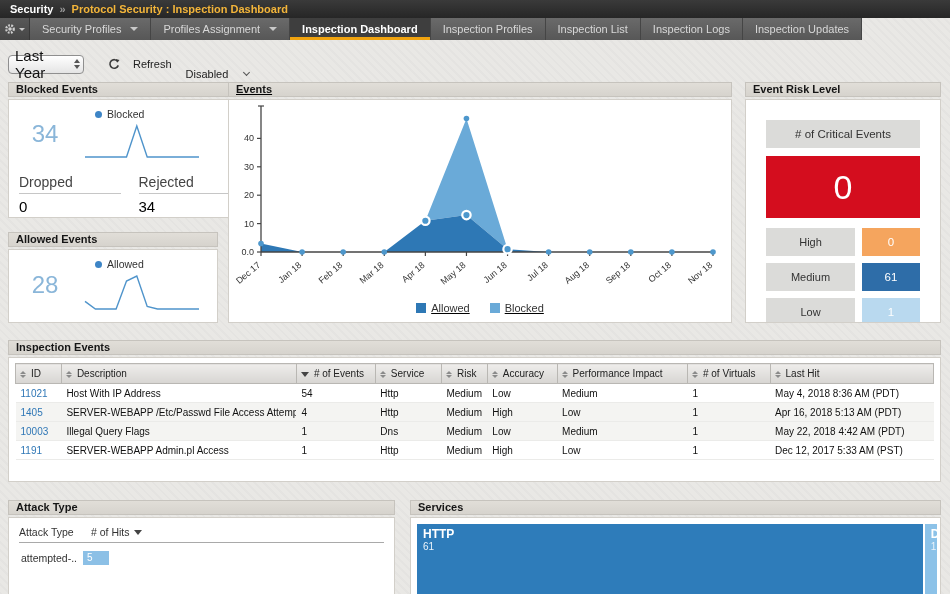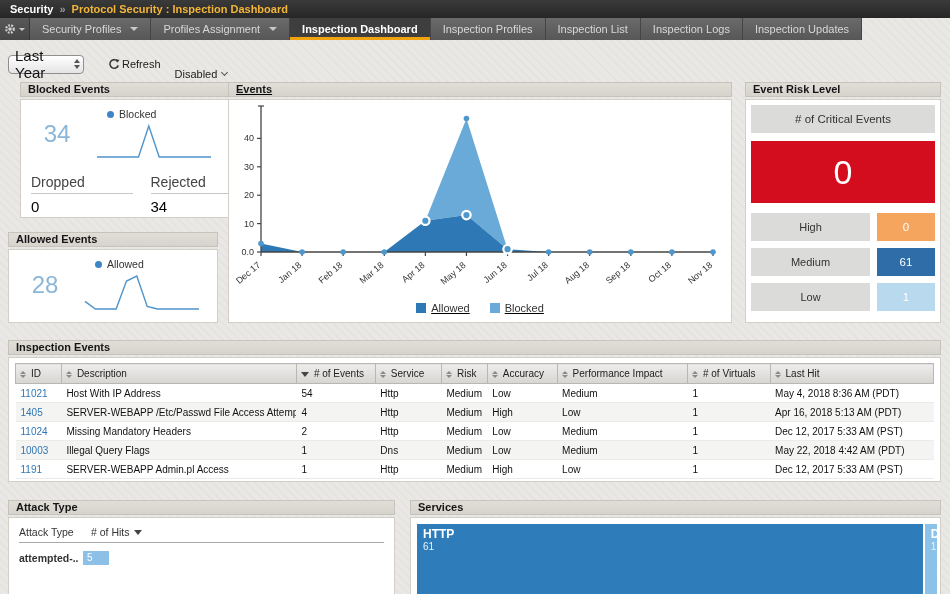--- a/index.html
+++ b/index.html
@@ -30,21 +30,21 @@
   
   .filterbar { position:absolute; top:40px; left:0; right:0; height:40px; display:flex; align-items:center; padding:8px 0 0 8px; }
   .select-box { width:76px; height:19px; border:1px solid #8f8f8f; border-radius:4px;
     background:linear-gradient(#ffffff,#e4e4e4); display:flex; align-items:center; font-size:15px;
     padding:0 3px 0 6px; color:#111; cursor:pointer; }
   .select-box .lbl { flex:1; }
   .stepper { display:flex; flex-direction:column; gap:2px; align-items:center; }
   .stepper i { width:0; height:0; border-left:3px solid transparent; border-right:3px solid transparent; }
   .stepper .up { border-bottom:4px solid #555; }
   .stepper .dn { border-top:4px solid #555; }
-  .toolbtn { display:flex; align-items:center; gap:2px; font-size:11px; color:#222; cursor:pointer; }
+  .toolbtn { display:flex; align-items:center; gap:13px; font-size:11px; color:#222; cursor:pointer; }
   .refresh { margin-left:24px; }
   .disabled-dd { margin-left:14px;margin-top:20px; }
   .chev { width:5px; height:5px; border-right:1.5px solid #555; border-bottom:1.5px solid #555;
     transform:rotate(45deg); margin:-3px 0 0 3px; display:inline-block; }
   
   .panel { position:absolute; }
   .panel-header { height:15px; background:linear-gradient(#e1ded8,#d6d3cd); border:1px solid #c6c3bd;
     font-size:11px; font-weight:bold; color:#151515; line-height:13px; padding:0 7px; }
   .panel-body { background:#fff; border:1px solid #d2cfc9; margin-top:2px; overflow:hidden; }
   
@@ -55,21 +55,21 @@
   .legend-dot-row { font-size:10.5px; color:#333; display:flex; align-items:center; gap:5px; margin:4px 0 0 14px; }
   .dot { width:7px; height:7px; border-radius:50%; background:#3d85c6; display:inline-block; }
   .dr-grid { display:grid; grid-template-columns:1fr 1fr; gap:0 18px; padding:6px 10px 0 10px; }
   .dr-label { font-size:14px; color:#444; border-bottom:1px solid #c6c6c6; padding-bottom:3px; }
   .dr-value { font-size:15px; color:#000; margin-top:4px; }
   
   .chart-legend { display:flex; justify-content:center; gap:20px; font-size:11px; color:#333; margin-top:0px; }
   .chart-legend .item { display:flex; align-items:center; gap:5px; }
   .sq { width:10px; height:10px; display:inline-block; }
   
-  .risk-body { padding:5px; }
+  .risk-body { padding:20px; }
   .crit-label { height:28px; background:#dbdbd9; display:flex; align-items:center; justify-content:center;
     font-size:11.5px; color:#333; margin-bottom:8px; }
   .crit-value { height:62px; background:#d40d1e; display:flex; align-items:center; justify-content:center;
     font-size:34px; color:#fff; margin-bottom:10px; }
   .risk-row { display:flex; gap:7px; margin-bottom:7px; height:28px; }
   .risk-label { flex:1; background:#dbdbd9; display:flex; align-items:center; justify-content:center;
     font-size:11px; color:#333; }
   .risk-value { width:58px; display:flex; align-items:center; justify-content:center; font-size:11.5px; color:#fff; }
   
   .table-wrap { padding:5px 6px; }
@@ -84,21 +84,21 @@
   .sort-both .u { border-bottom:3px solid #8a8a8a; }
   .sort-both .d { border-top:3px solid #8a8a8a; }
   .tri-desc { display:inline-block; width:0; height:0; border-left:4px solid transparent;
     border-right:4px solid transparent; border-top:5px solid #444; margin-right:5px; vertical-align:middle; }
   
   .attack-body { padding:8px 10px; }
   .attack-head { display:flex; font-size:10.5px; color:#333; border-bottom:1px solid #a9a9a9; padding-bottom:4px; }
   .attack-head .c1 { width:72px; }
   .attack-head .c2 { display:flex; align-items:center; gap:4px; cursor:pointer; }
   .bar-row { display:flex; align-items:center; margin-top:8px; }
-  .bar-label { width:64px; text-align:right; font-size:10.5px; color:#333; padding-right:6px; white-space:nowrap; overflow:hidden;font-weight:bold; }
+  .bar-label { width:64px; text-align:right; font-size:10.5px; color:#333; padding-right:6px; white-space:nowrap; overflow:hidden; }
   .hbar { height:14px; background:#8cc0e6; color:#fff; font-size:10px; line-height:14px; padding-left:4px; }
   
   .services-body { padding:6px; }
   .treemap { display:flex; gap:2px; height:110px; }
   .tm-block { position:relative; overflow:hidden; padding:3px 6px; cursor:pointer; }
   .tm-name { font-size:12px; font-weight:bold; color:#fff; }
   .tm-val { font-size:10px; color:#eaf3fa; }
   svg text { font-family:"Liberation Sans", sans-serif; }
 </style>
 </head>
@@ -159,21 +159,21 @@
       <polygon points="9.2,1.2 13.4,2.2 10.6,5.6" fill="#3b3b3b"></polygon>
     </svg>
     <span>Refresh</span>
   </div>
   <div class="toolbtn disabled-dd">
     <span>Disabled</span>
     <span class="chev"></span>
   </div>
 </div>
 
-<div class="panel" style="left:20px; top:82px; width:243px; height:136px;">
+<div class="panel" style="left:8px; top:82px; width:243px; height:136px;">
   <div class="panel-header">Blocked Events</div>
   <div class="panel-body" style="height:119px;">
     <div class="sum-row">
       <div class="bignum">34</div>
       <div class="spark-col">
         <div class="legend-dot-row">
           <span class="dot"></span>
           <span>Blocked</span>
         </div>
         <svg id="spark-blocked" width="122" height="44">
@@ -374,31 +374,20 @@
             <td><a href="#">1405</a></td>
             <td>SERVER-WEBAPP /Etc/Passwd File Access Attempt</td>
             <td>4</td>
             <td>Http</td>
             <td>Medium</td>
             <td>High</td>
             <td>Low</td>
             <td>1</td>
             <td>Apr 16, 2018 5:13 AM (PDT)</td>
           </tr>
-          <tr>
-            <td><a href="#">11024</a></td>
-            <td>Missing Mandatory Headers</td>
-            <td>2</td>
-            <td>Http</td>
-            <td>Medium</td>
-            <td>Low</td>
-            <td>Medium</td>
-            <td>1</td>
-            <td>Dec 12, 2017 5:33 AM (PST)</td>
-          </tr>
           <tr class="alt">
             <td><a href="#">10003</a></td>
             <td>Illegal Query Flags</td>
             <td>1</td>
             <td>Dns</td>
             <td>Medium</td>
             <td>Low</td>
             <td>Medium</td>
             <td>1</td>
             <td>May 22, 2018 4:42 AM (PDT)</td>

